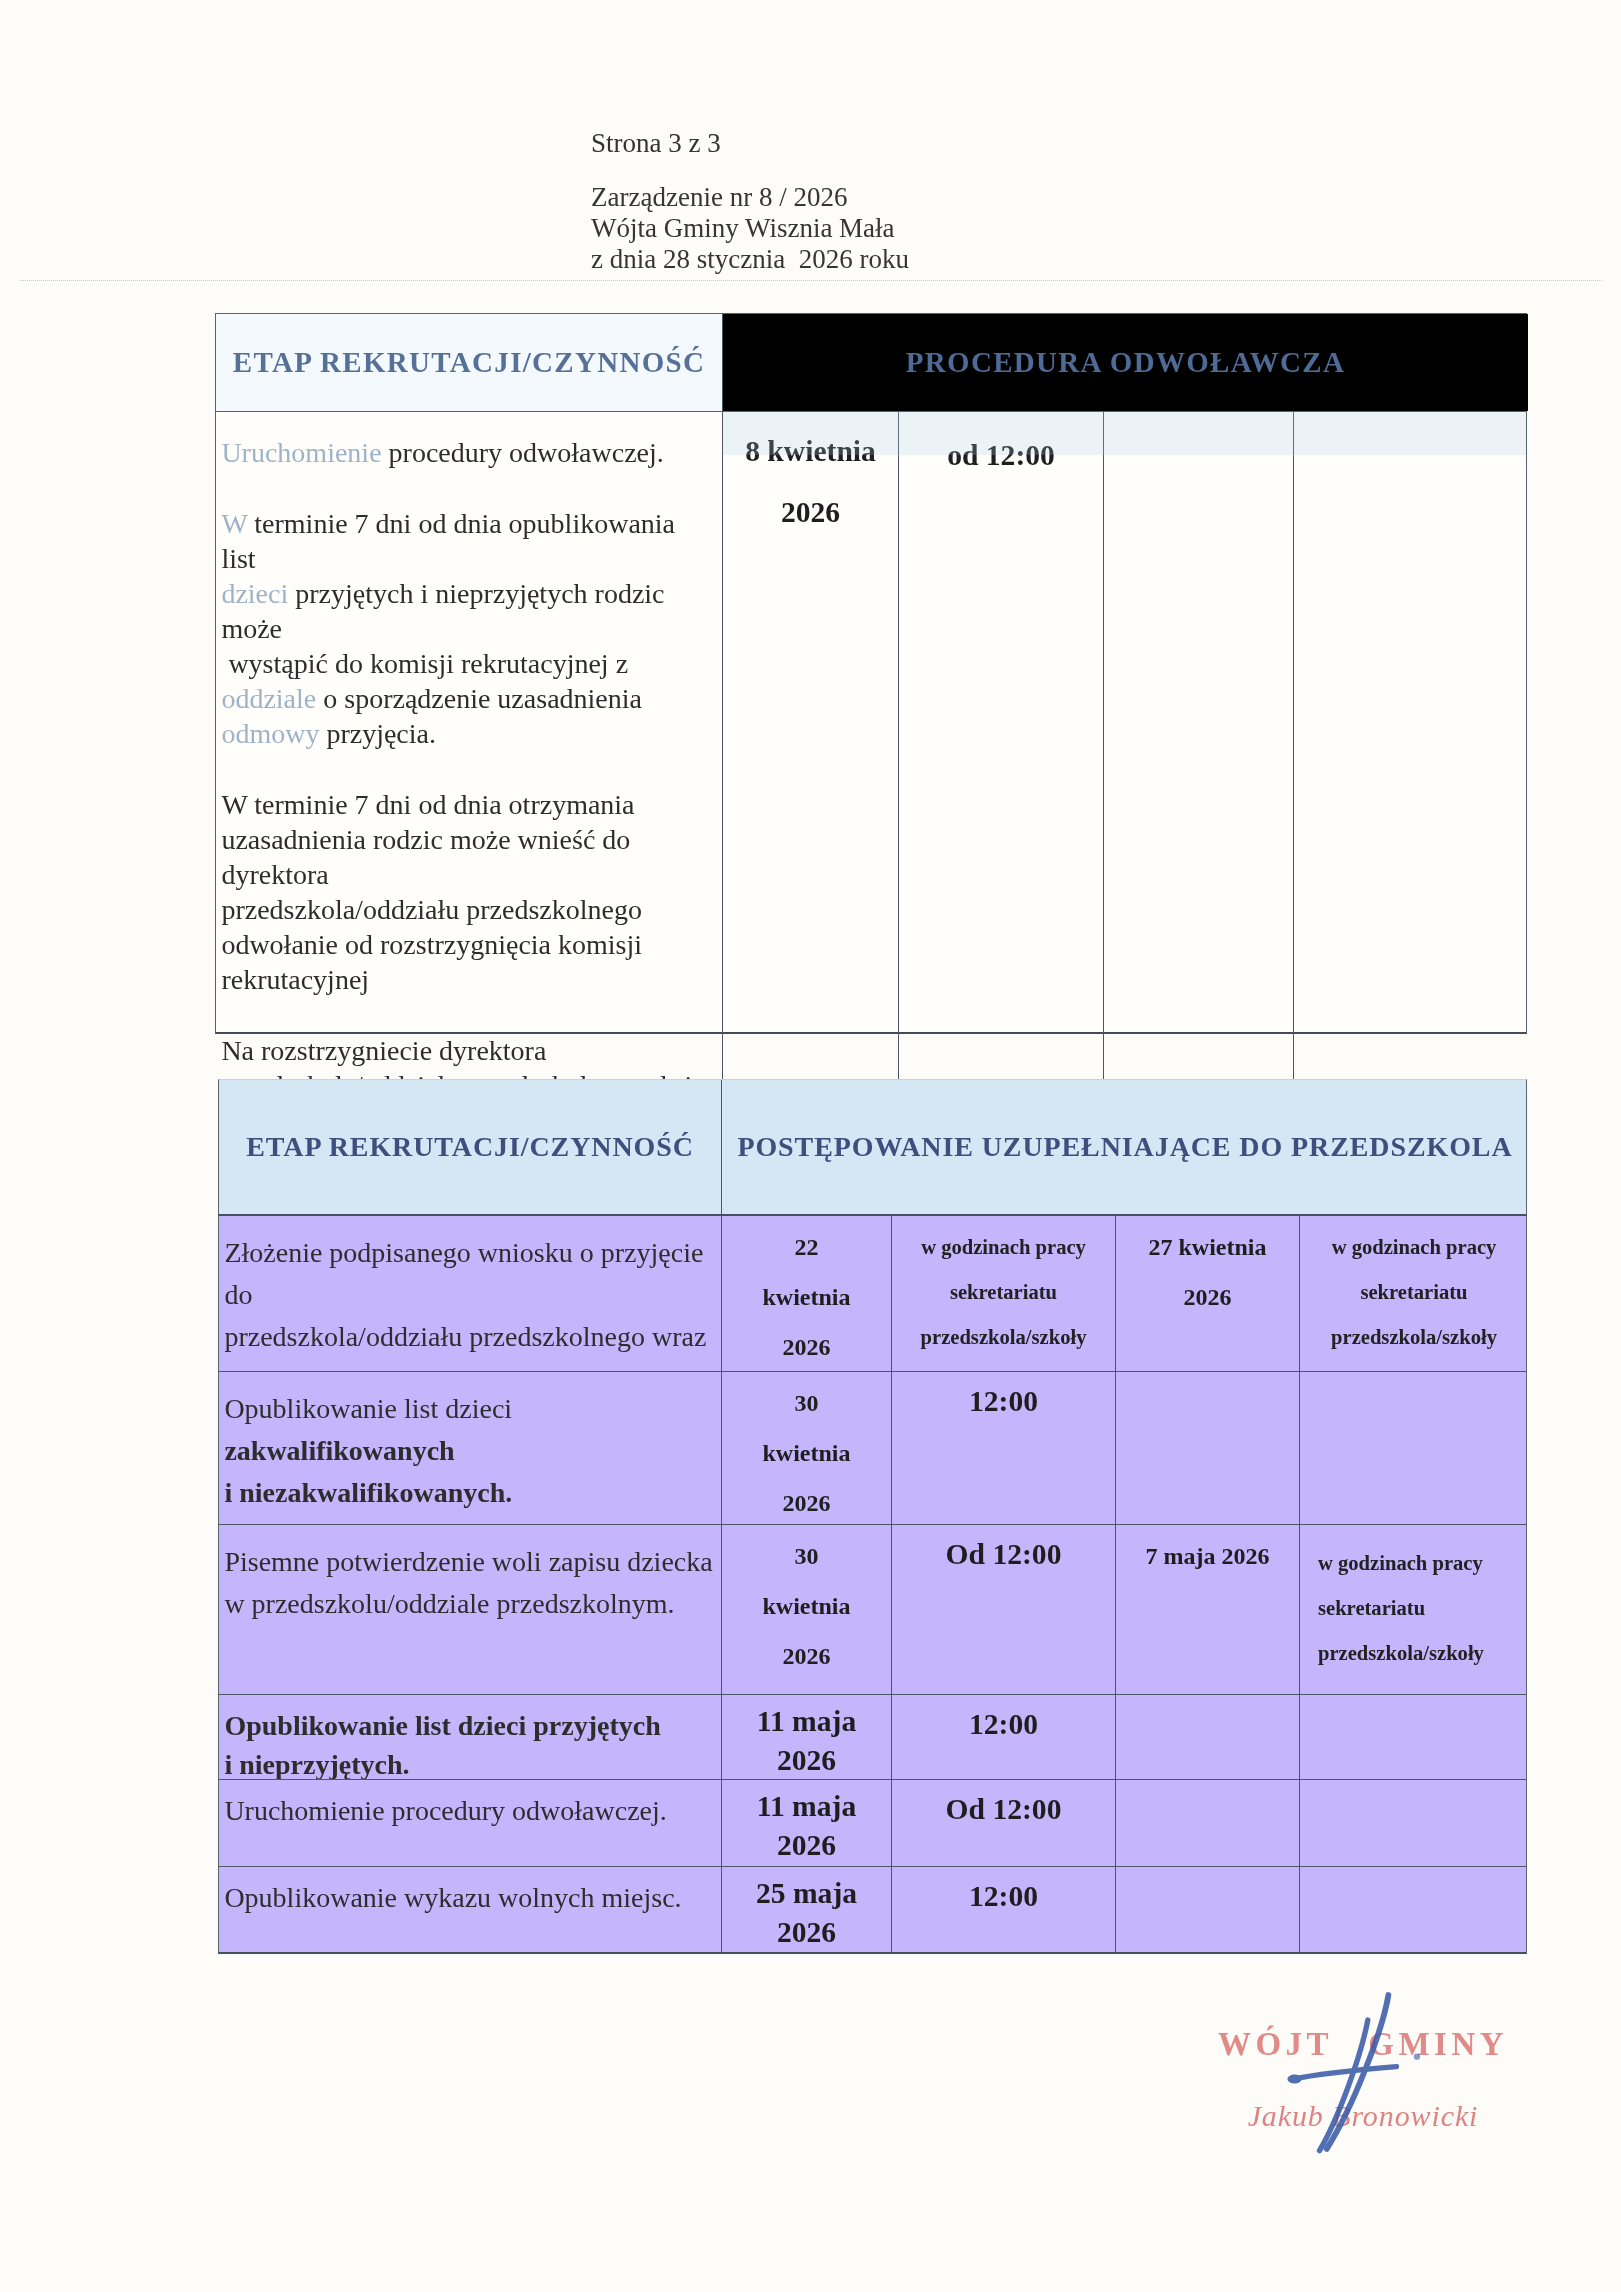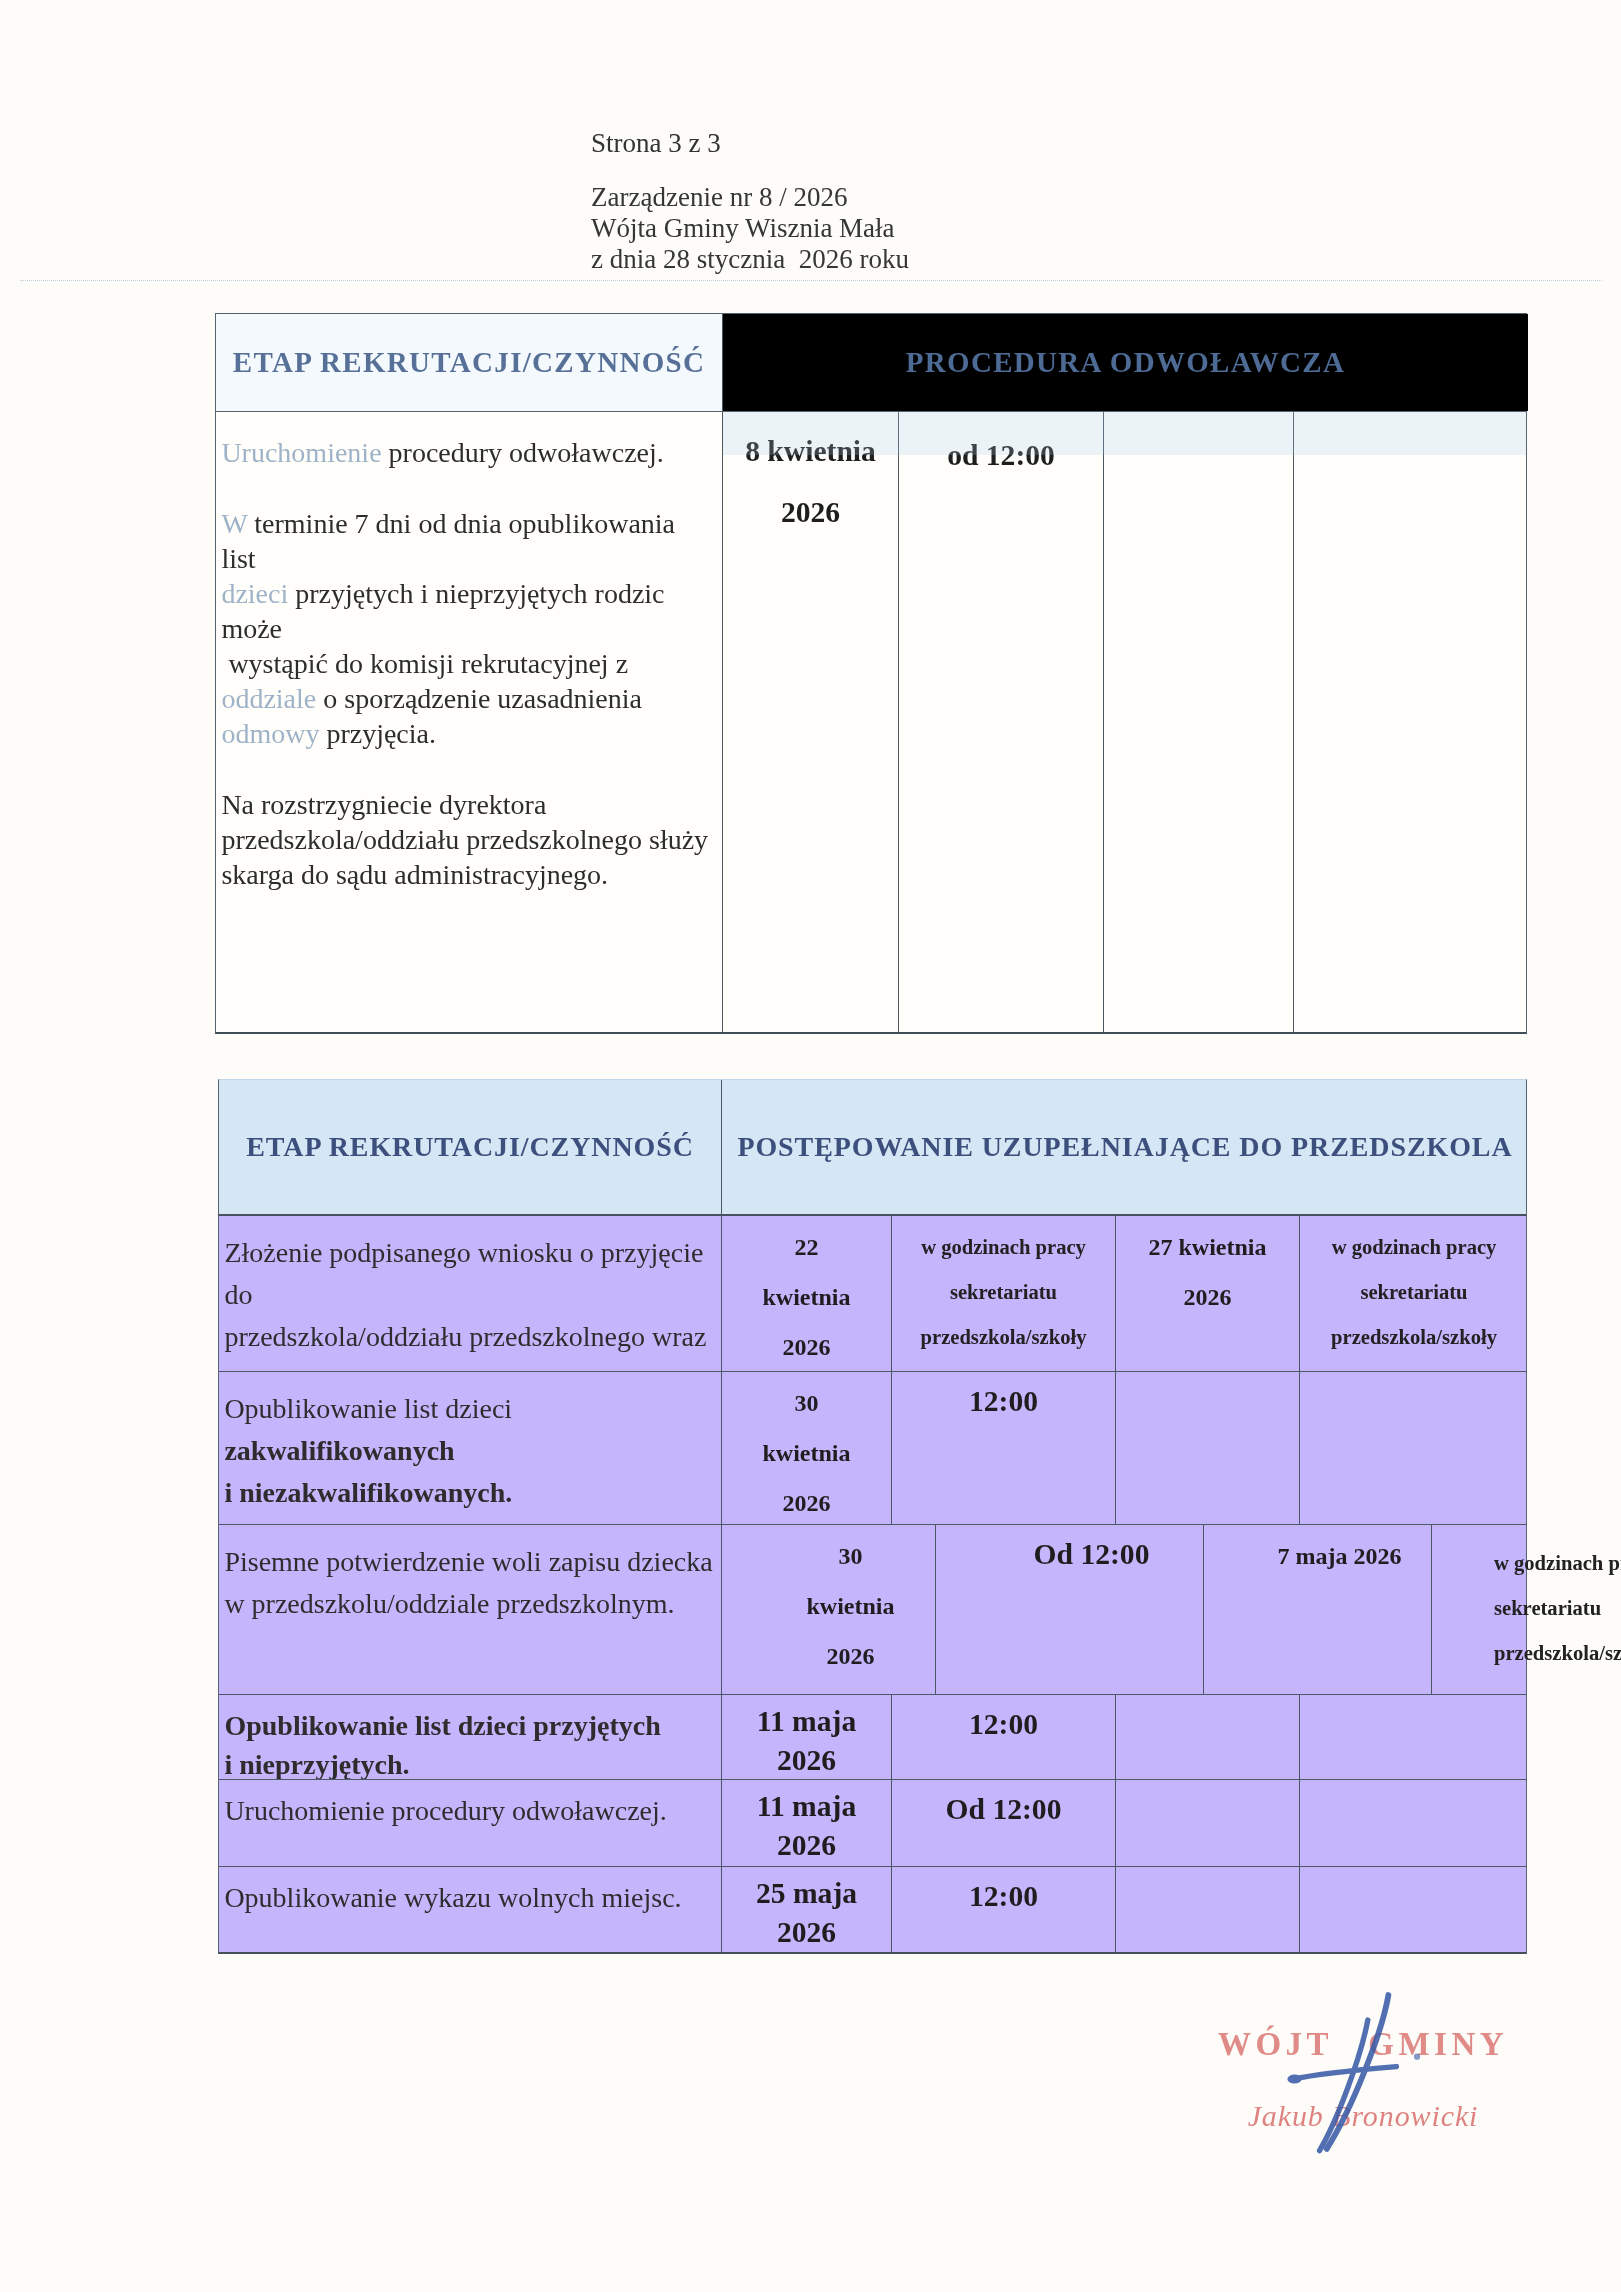--- a/index.html
+++ b/index.html
@@ -60,21 +60,21 @@
     font-size:28px;font-weight:bold;letter-spacing:0.9px;color:#3c4f7d;text-align:center;}
   .t2-hcell.left{border-right:1.8px solid var(--border-dark);}
   .t2-body{
     box-sizing:border-box;background:#c4b5fd;
     border-left:1.8px solid var(--border-outer);border-right:1.8px solid var(--border-outer);
   }
   .t2row{display:grid;grid-template-columns:503px 170px 224px 184px 228px;box-sizing:border-box;
     border-bottom:1.8px solid #4d5863;}
   .t2row:nth-child(1){height:156px;}
   .t2row:nth-child(2){height:153px;}
-  .t2row:nth-child(3){height:170px;gap:44px;}
+  .t2row:nth-child(3){height:170px;}
   .t2row:nth-child(4){height:85px;}
   .t2row:nth-child(5){height:87px;}
   .t2row:nth-child(6){height:87px;border-bottom:2.7px solid #45505b;}
   .cell{box-sizing:border-box;border-right:1.8px solid var(--border-dark);overflow:hidden;}
   .cell:last-child{border-right:none;}
   .cell.act{padding:16px 7.2px 0 5.4px;font-size:28px;line-height:42px;white-space:pre-wrap;text-align:left;}
   .t2row:nth-child(n+4) .cell.act{line-height:39px;padding-top:10.7px;}
   .cell.date{padding-top:14.3px;text-align:center;}
   .cell.date .ln{font-size:24px;font-weight:bold;line-height:34px;margin-bottom:16px;color:#1e1e1e;}
   .cell.date2{padding-top:9px;text-align:center;}
@@ -109,21 +109,25 @@
 <section class="table1">
   <div class="t1-header">
     <div class="t1-hcell left">ETAP REKRUTACJI/CZYNNOŚĆ</div>
     <div class="t1-hcell right">PROCEDURA ODWOŁAWCZA</div>
   </div>
   <div class="t1-body">
     <div class="t1-cell act"><p><span class="muted">Uruchomienie</span><span> procedury odwoławczej.</span></p><p><span class="muted">W</span><span> terminie 7 dni od dnia opublikowania list
 </span><span class="muted">dzieci</span><span> przyjętych i nieprzyjętych rodzic może
  wystąpić do komisji rekrutacyjnej z
 </span><span class="muted">oddziale</span><span> o sporządzenie uzasadnienia
-</span><span class="muted">odmowy</span><span> przyjęcia.</span></p><p><span>Na rozstrzygniecie dyrektora
+</span><span class="muted">odmowy</span><span> przyjęcia.</span></p><p><span>W terminie 7 dni od dnia otrzymania
+uzasadnienia rodzic może wnieść do dyrektora
+przedszkola/oddziału przedszkolnego
+odwołanie od rozstrzygnięcia komisji
+rekrutacyjnej</span></p><p><span>Na rozstrzygniecie dyrektora
 przedszkola/oddziału przedszkolnego służy
 skarga do sądu administracyjnego.</span></p></div>
     <div class="t1-cell date">
         <div class="ln">8 kwietnia</div>
         <div class="ln">2026</div>
       </div>
     <div class="t1-cell time"><span>od 12:00</span></div>
     <div class="t1-cell empty"></div>
     <div class="t1-cell empty last"></div>
     <div class="blue-wash"></div>

